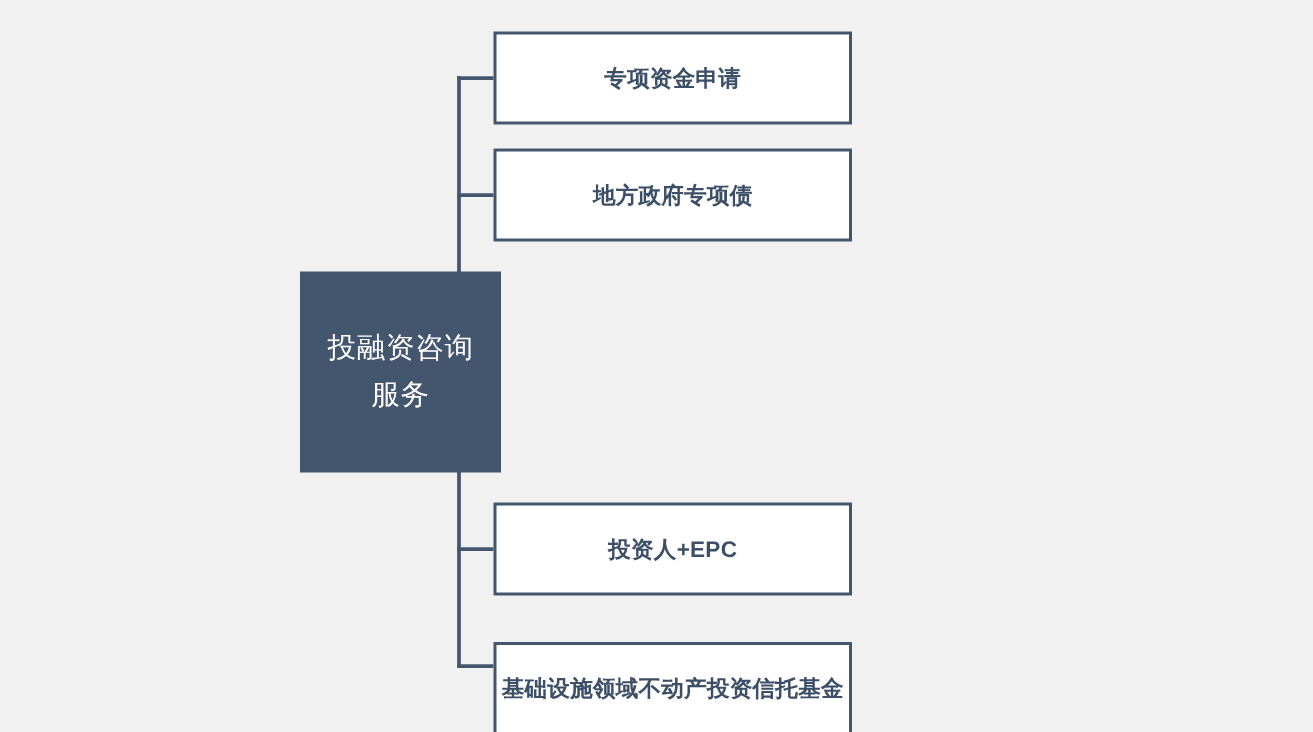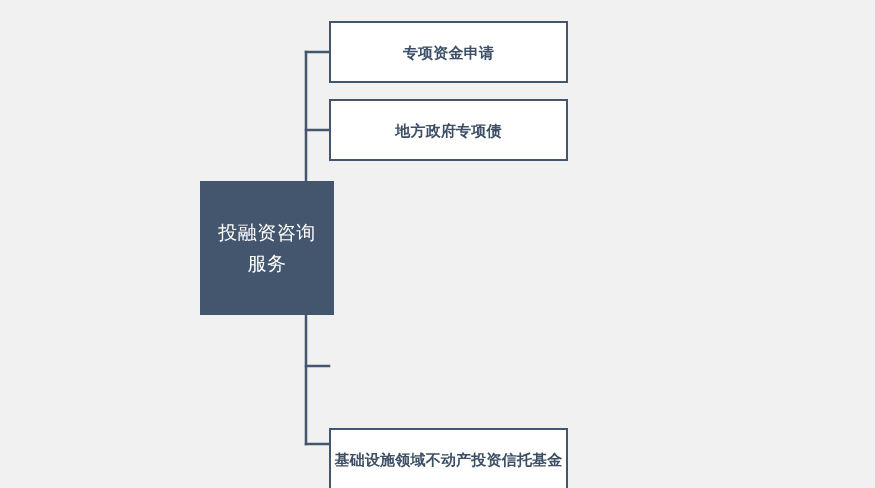--- a/index.html
+++ b/index.html
@@ -108,18 +108,21 @@
   <div class="leaf-node" style="top:21px">
     <span class="leaf-label">专项资金申请</span>
   </div>
 
   <div class="leaf-node" style="top:99px">
     <span class="leaf-label">地方政府专项债</span>
   </div>
 
 
 
+  <div class="leaf-node" style="top:335px">
+    <span class="leaf-label">投资人+EPC</span>
+  </div>
 
   <div class="leaf-node" style="top:428px">
     <span class="leaf-label">基础设施领域不动产投资信托基金</span>
   </div>
 
 </div>
 
 </body></html>

